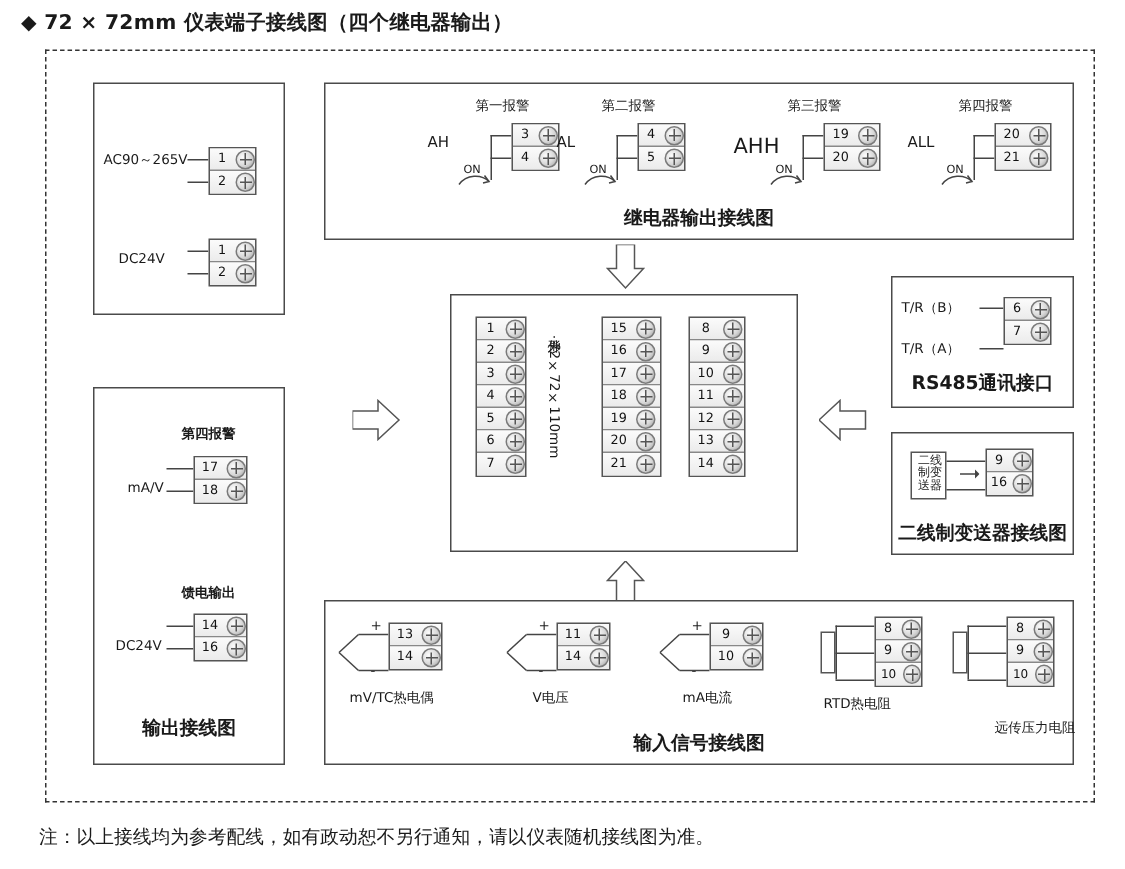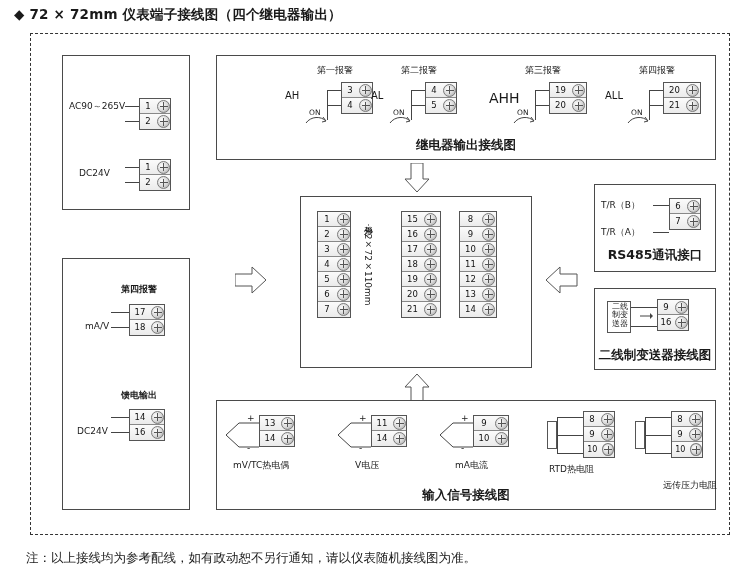--- a/index.html
+++ b/index.html
@@ -170,20 +170,21 @@
       <div class="cell">
         <span class="num" style="width:20px;">14</span>
         <span class="screw"></span>
       </div>
       <div class="cell">
         <span class="num" style="width:20px;">16</span>
         <span class="screw"></span>
       </div>
     </div>
 
+    <div class="box-label" style="top:218px;">输出接线图</div>
   </div>
 
   <div class="box" style="left:216px; top:55px; width:500px; height:105px;">
 
     <div class="relay-group" style="left:30px; top:8px; width:110px; height:70px;margin-left:36px;">
       <div class="sub-label" style="left:34px; top:0px;">第一报警</div>
       <div class="sub-label" style="left:2px; top:26px; font-size:10px;">AH</div>
       <div class="on-label" style="left:26px; top:44px;">ON</div>
       <svg class="arrow-svg" style="position:absolute; left:22px; top:50px;" width="24" height="12">
         <path d="M1 9 C6 2, 16 2, 21 7" stroke="#444" fill="none" stroke-width="1"></path>

